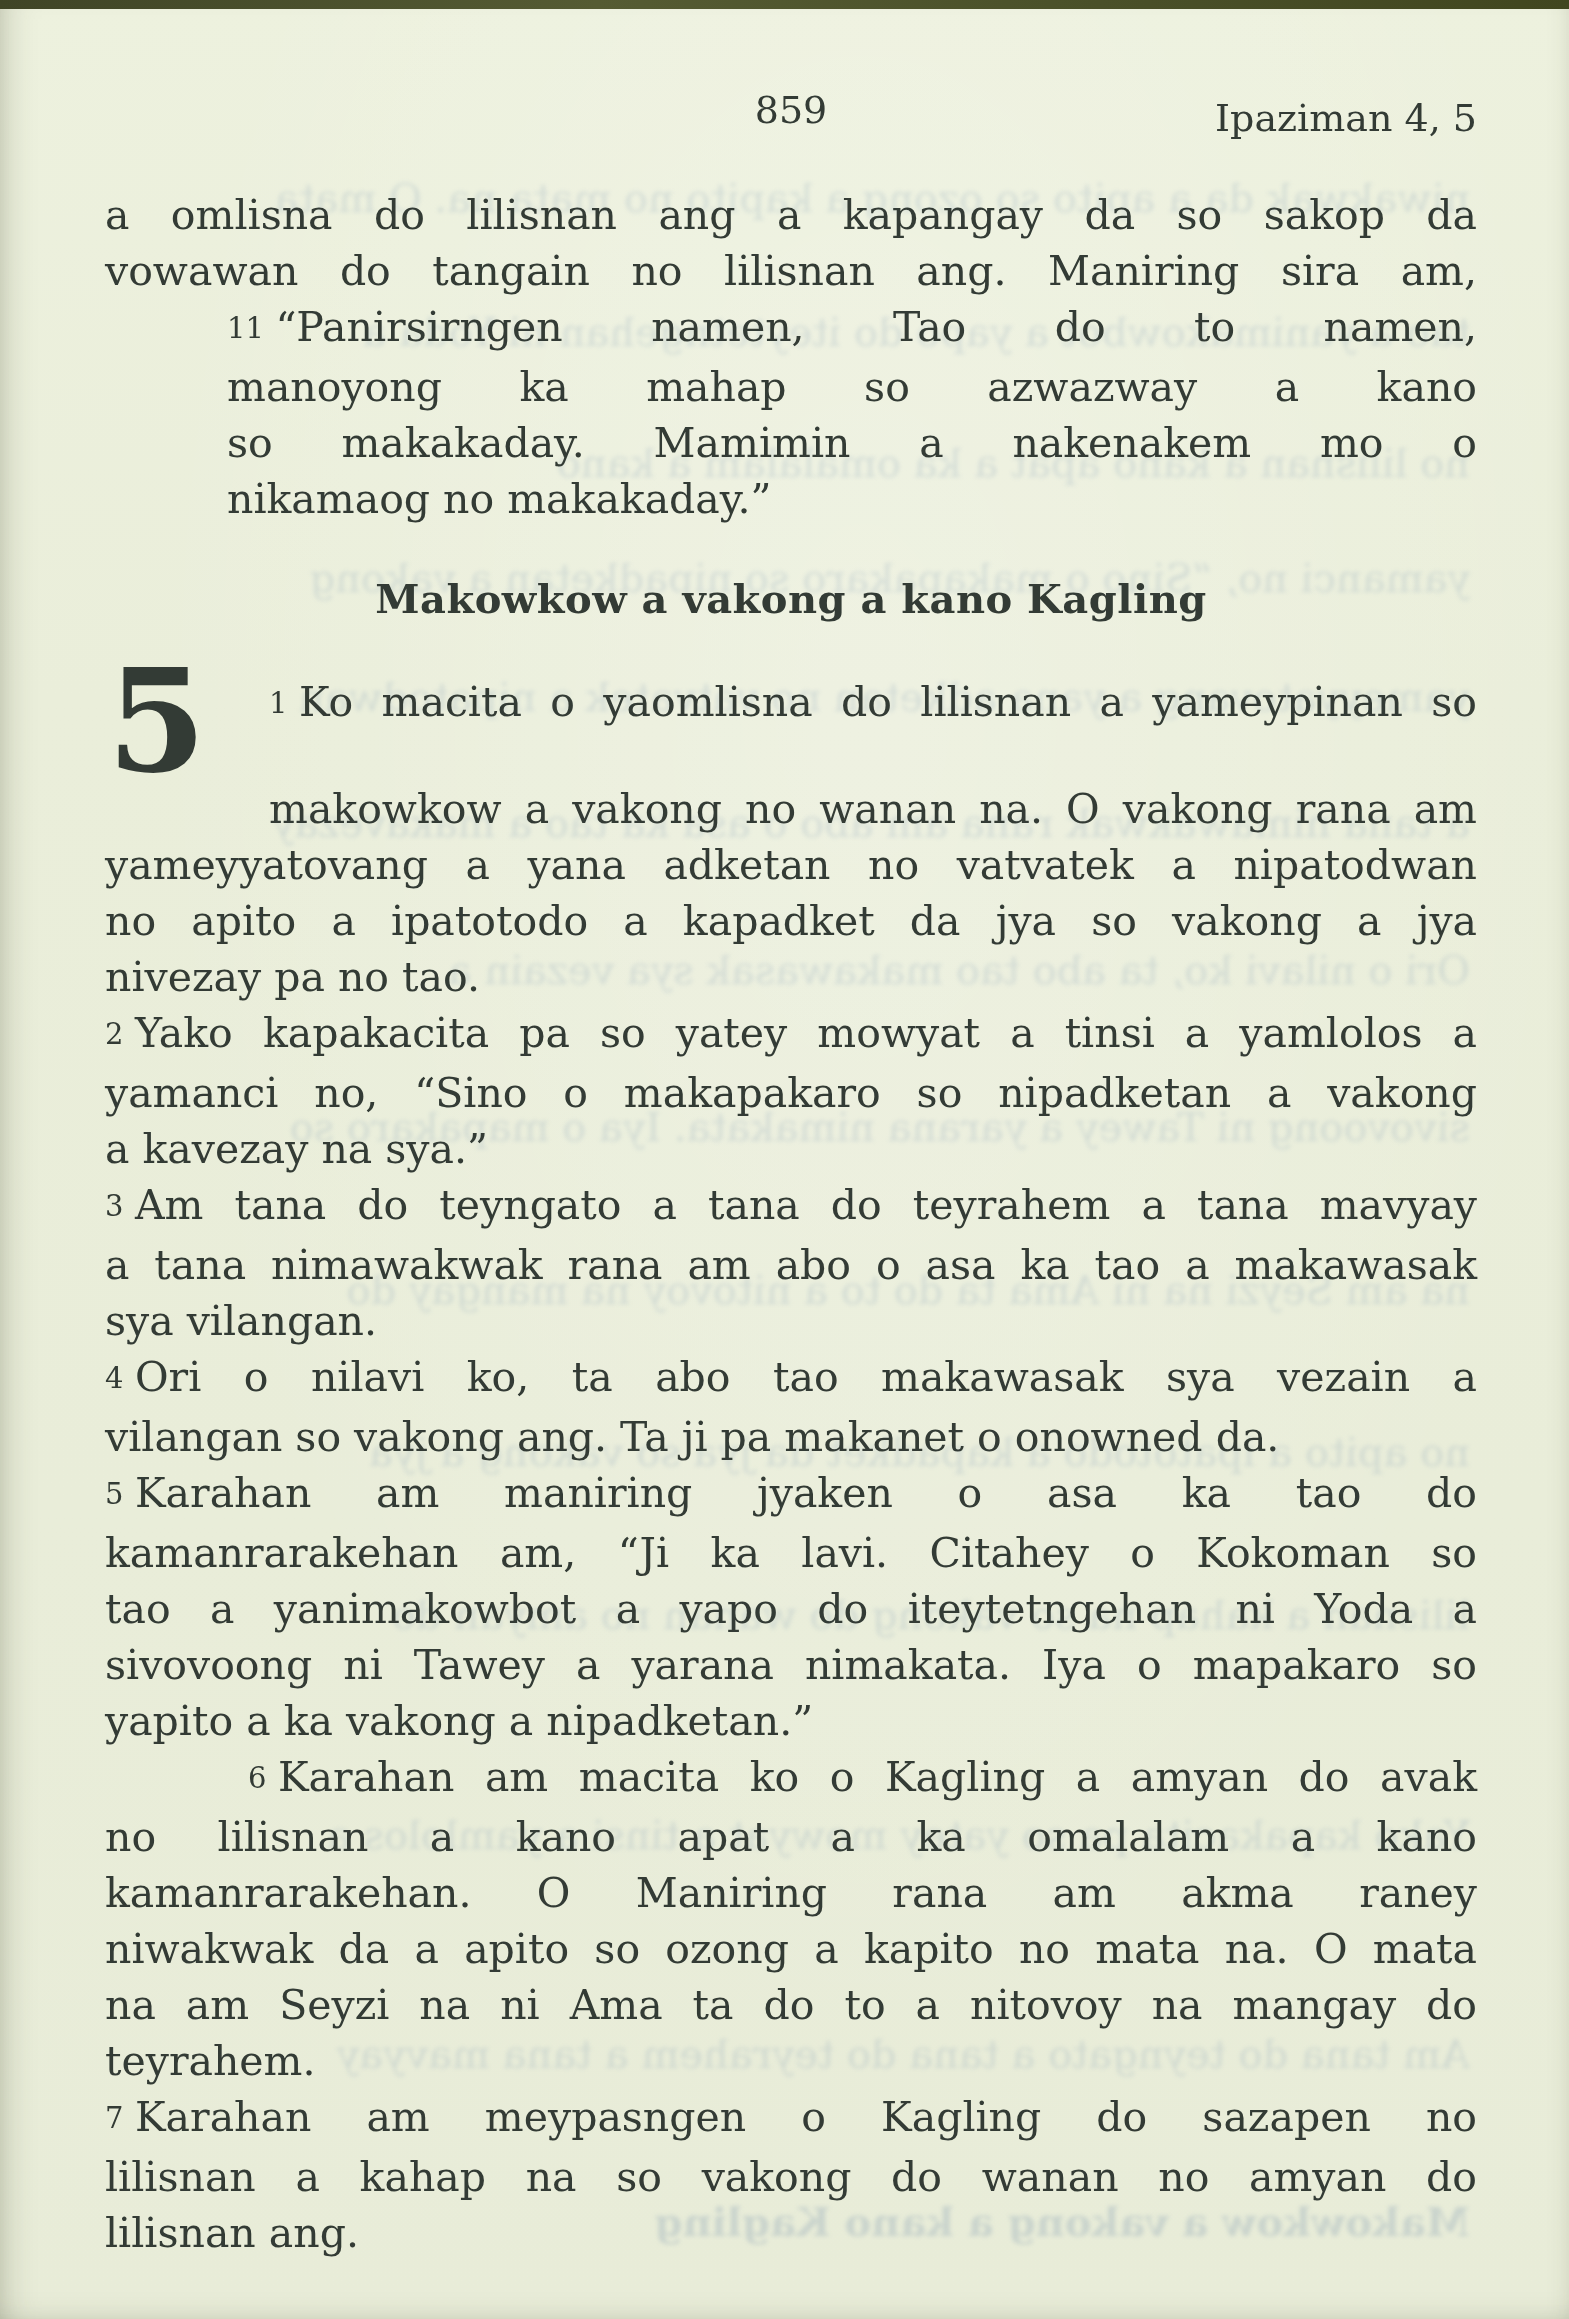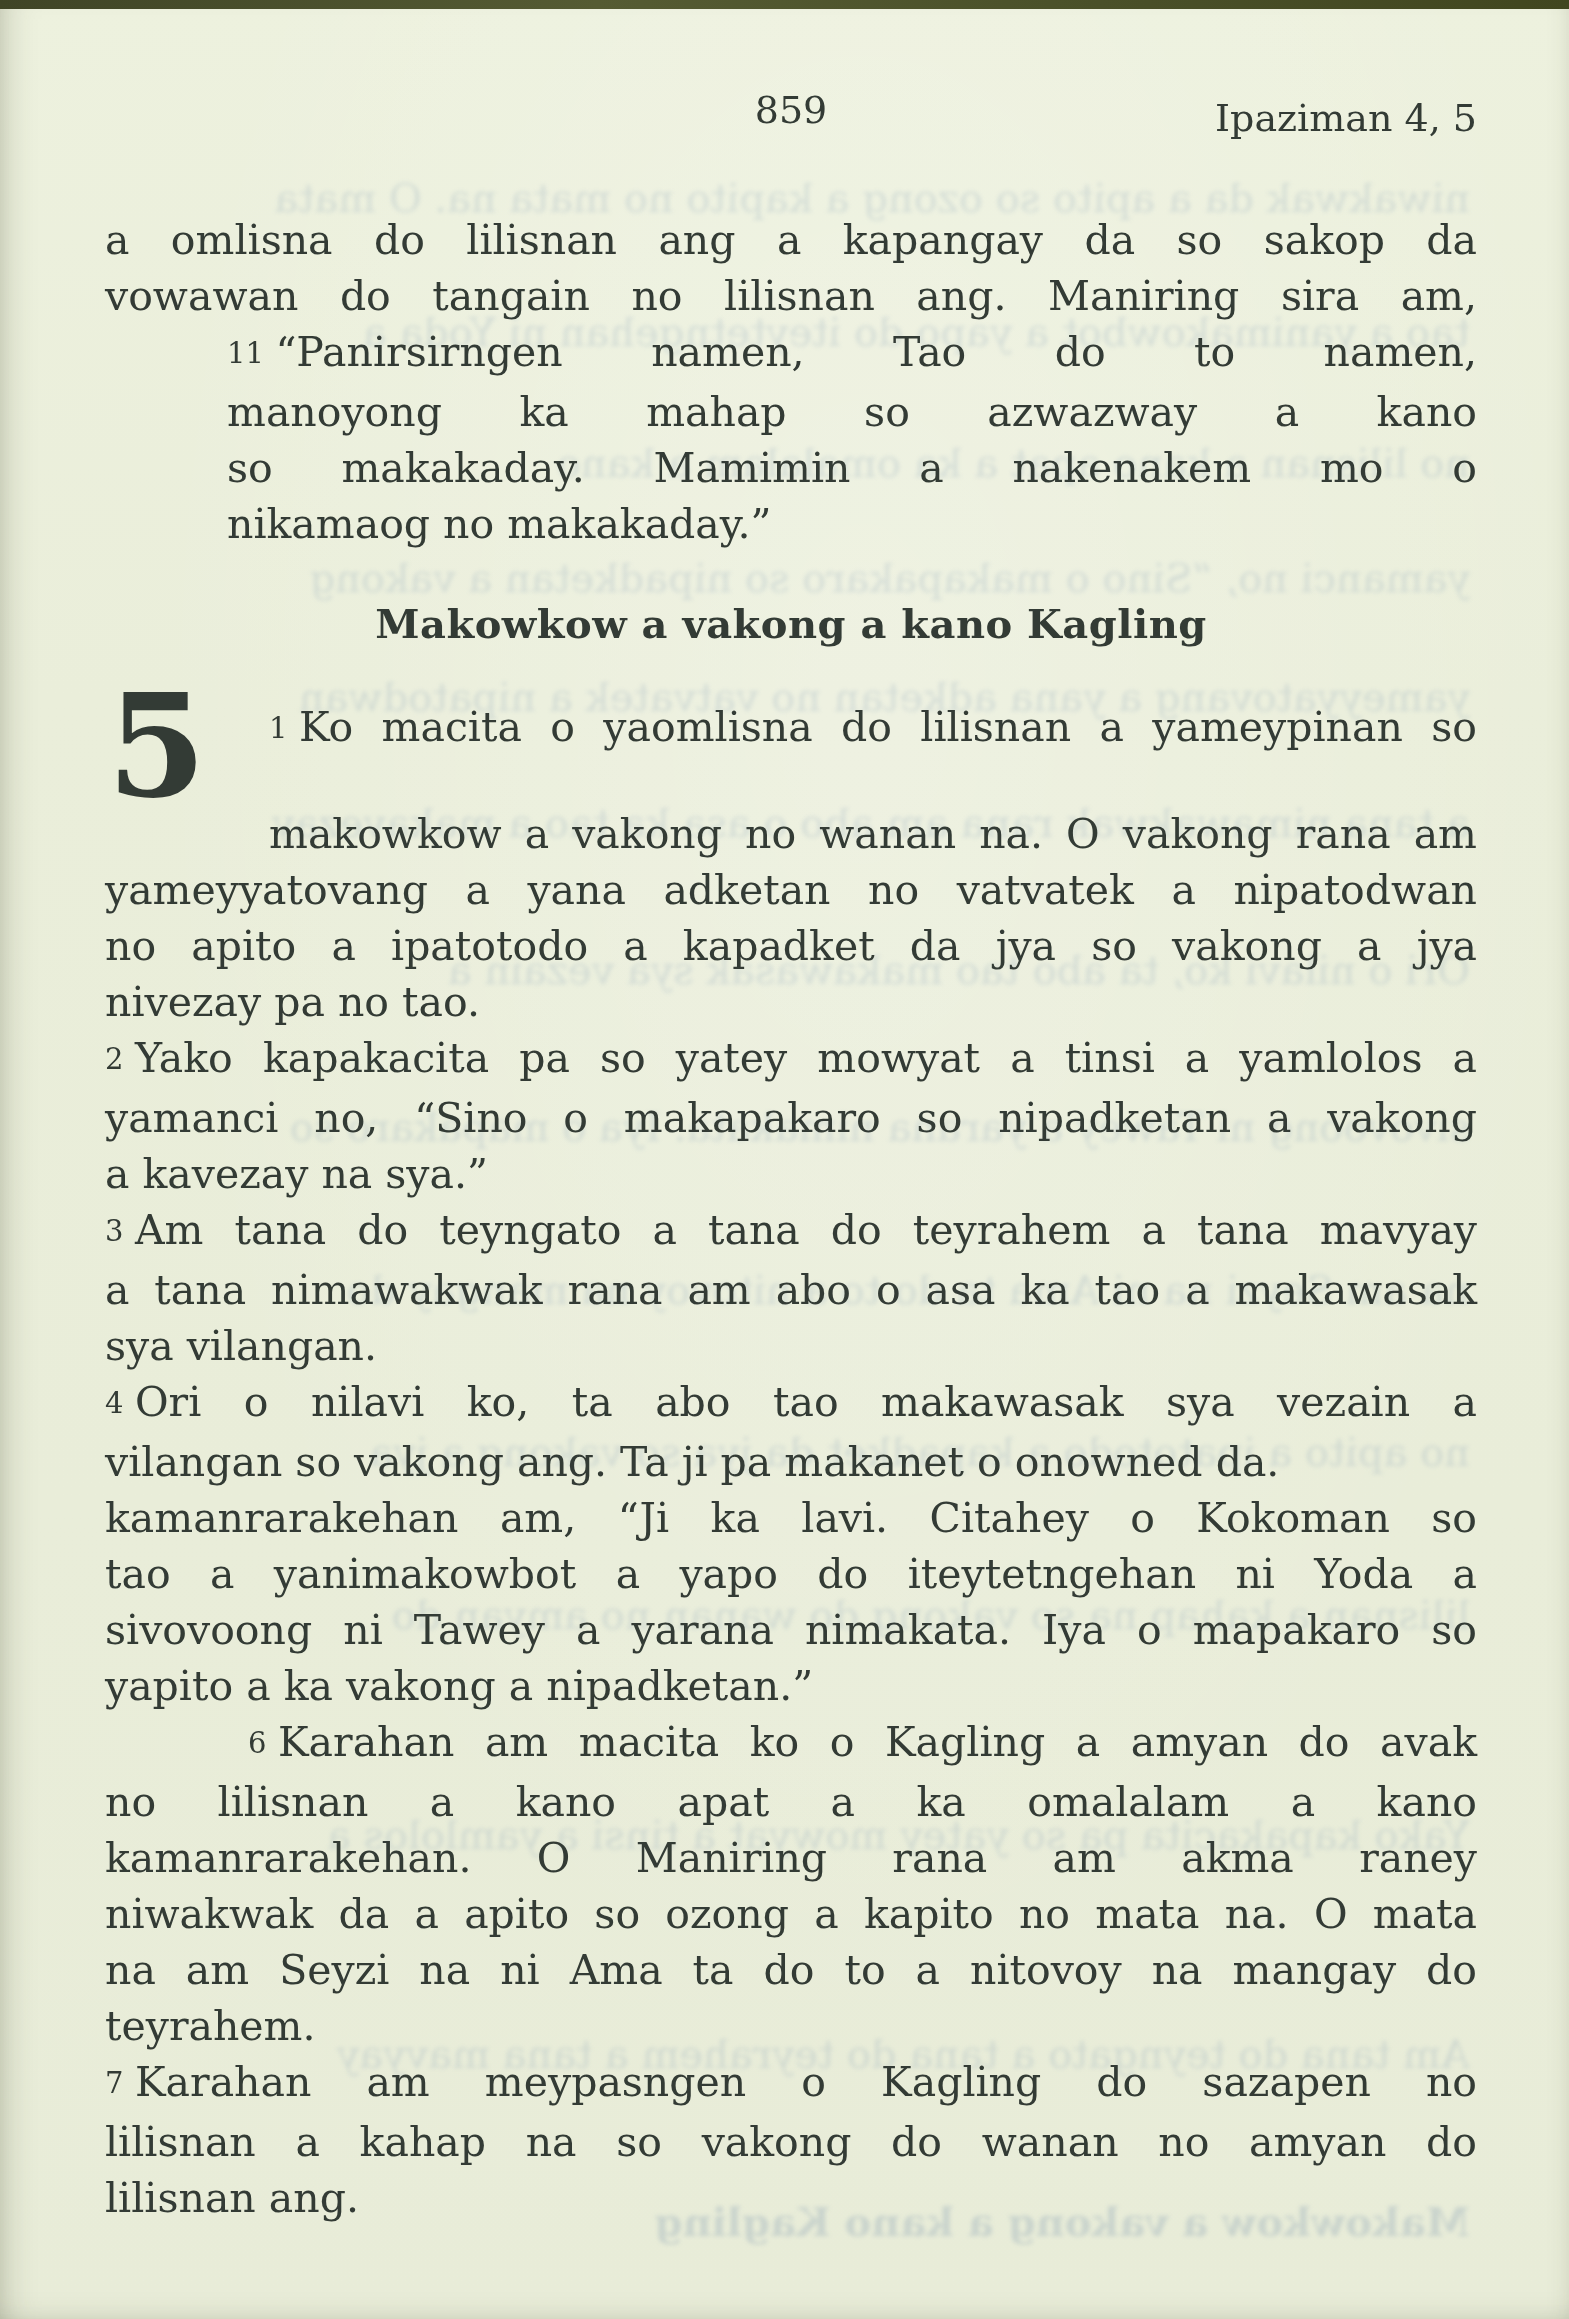--- a/index.html
+++ b/index.html
@@ -29,21 +29,21 @@
     color:rgba(122,150,178,0.40);
     opacity:.55; filter:blur(1.9px);
     font-size:40px; line-height:56px;
     white-space:nowrap; overflow:hidden;
   }
   .ghost.bold { font-weight:bold; color:rgba(110,140,170,0.45); }
   
   .text-block {
     position:absolute; left:105px; right:93px; top:88px; z-index:2;
   }
-  .header { position:relative; height:50px; margin-bottom:74px; font-size:38px; }
+  .header { position:relative; height:50px; margin-bottom:49px; font-size:38px; }
   .pagenum { position:absolute; left:50%; transform:translateX(-50%); top:0; }
   .runhead { position:absolute; right:0; top:7.6px; }
   .body { font-size:41px; line-height:56px; }
   .para { margin:0; }
   .line { text-align:justify; }
   .jl { text-align-last:justify; }
   .vnum {
     font-weight:normal; font-size:29px;
     position:relative; top:-2.9px; padding-right:11.5px;
   }
@@ -138,20 +138,23 @@
       </div>
 
       <div class="para">
         <div class="line jl">
           <span class="vnum">4</span><span>Ori o nilavi ko, ta abo tao makawasak sya vezain a</span>
         </div>
         <div class="line">vilangan so vakong ang. Ta ji pa makanet o onowned da.</div>
       </div>
 
       <div class="para">
+        <div class="line jl">
+          <span class="vnum">5</span><span>Karahan am maniring jyaken o asa ka tao do</span>
+        </div>
         <div class="line jl">kamanrarakehan am, “Ji ka lavi. Citahey o Kokoman so</div>
         <div class="line jl">tao a yanimakowbot a yapo do iteytetngehan ni Yoda a</div>
         <div class="line jl">sivovoong ni Tawey a yarana nimakata. Iya o mapakaro so</div>
         <div class="line">yapito a ka vakong a nipadketan.”</div>
       </div>
 
       <div class="para">
         <div class="line jl indent">
           <span class="vnum">6</span><span>Karahan am macita ko o Kagling a amyan do avak</span>
         </div>

